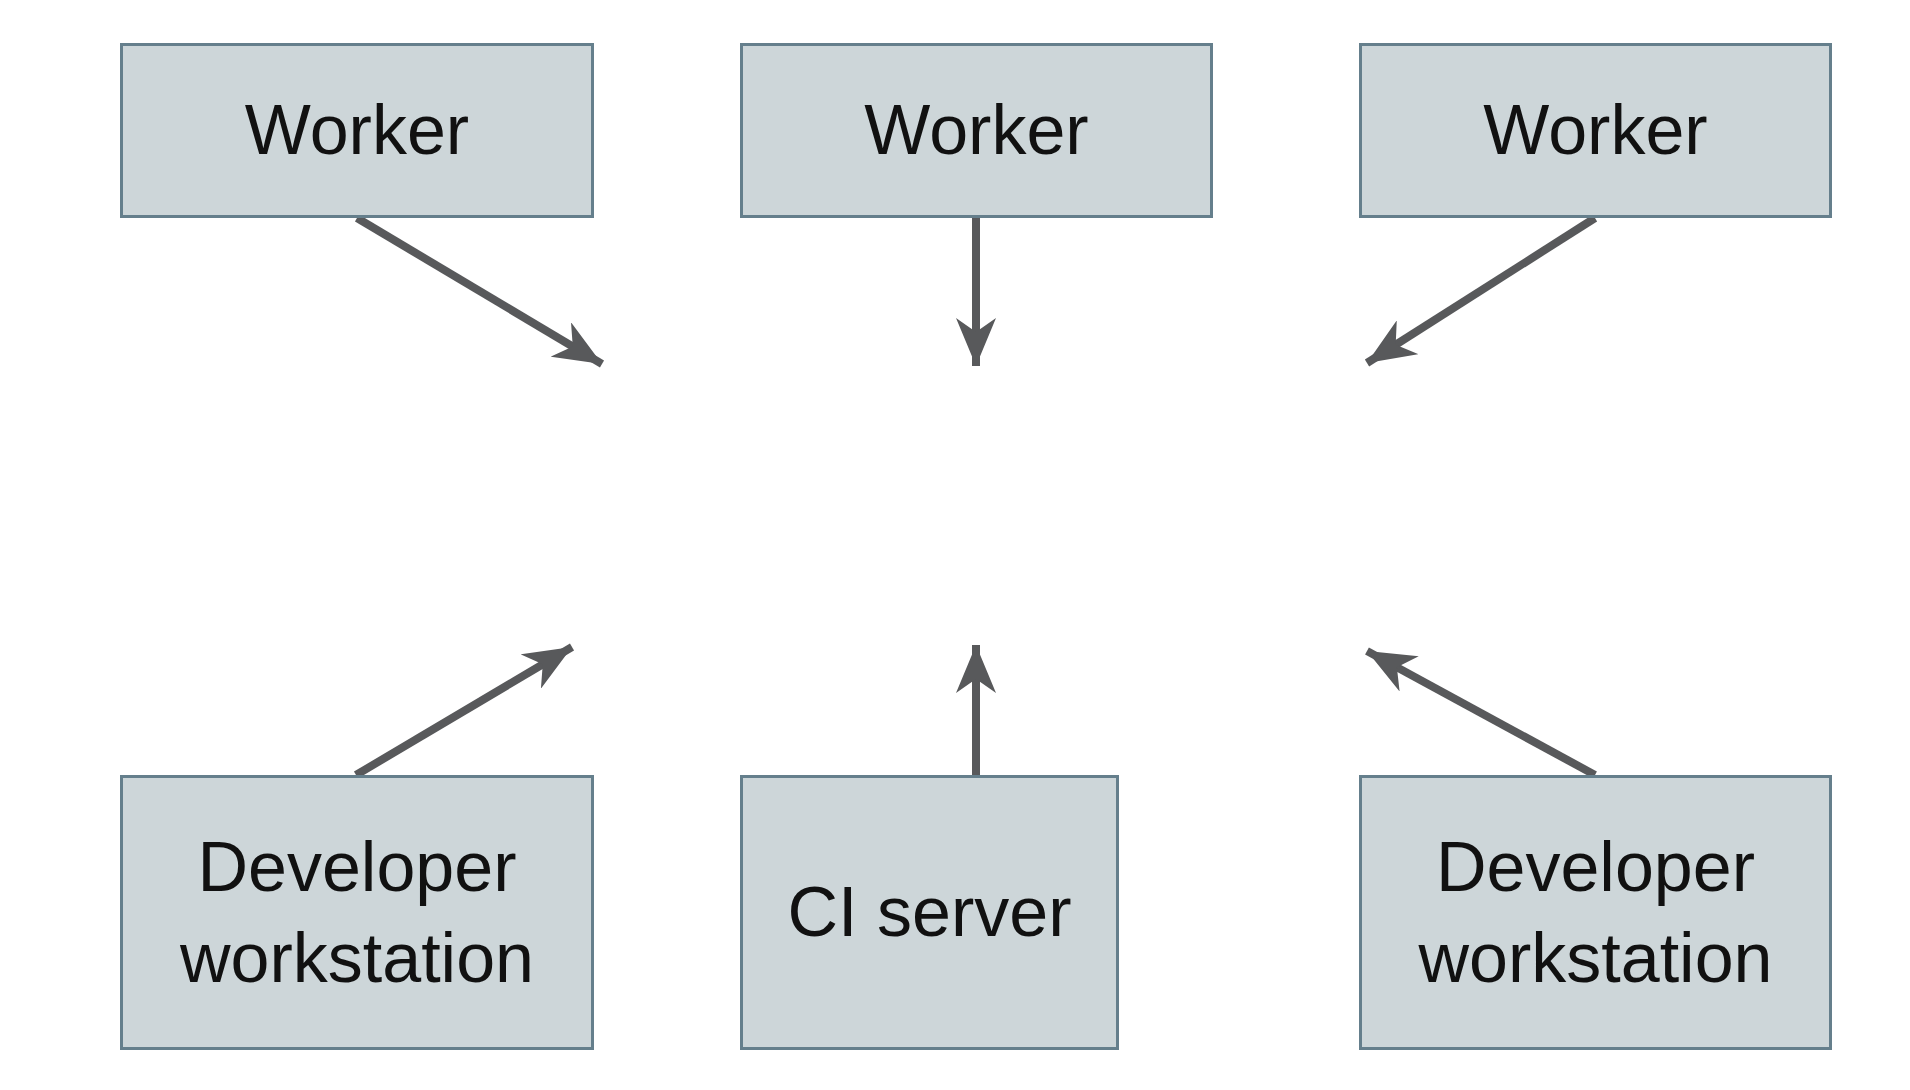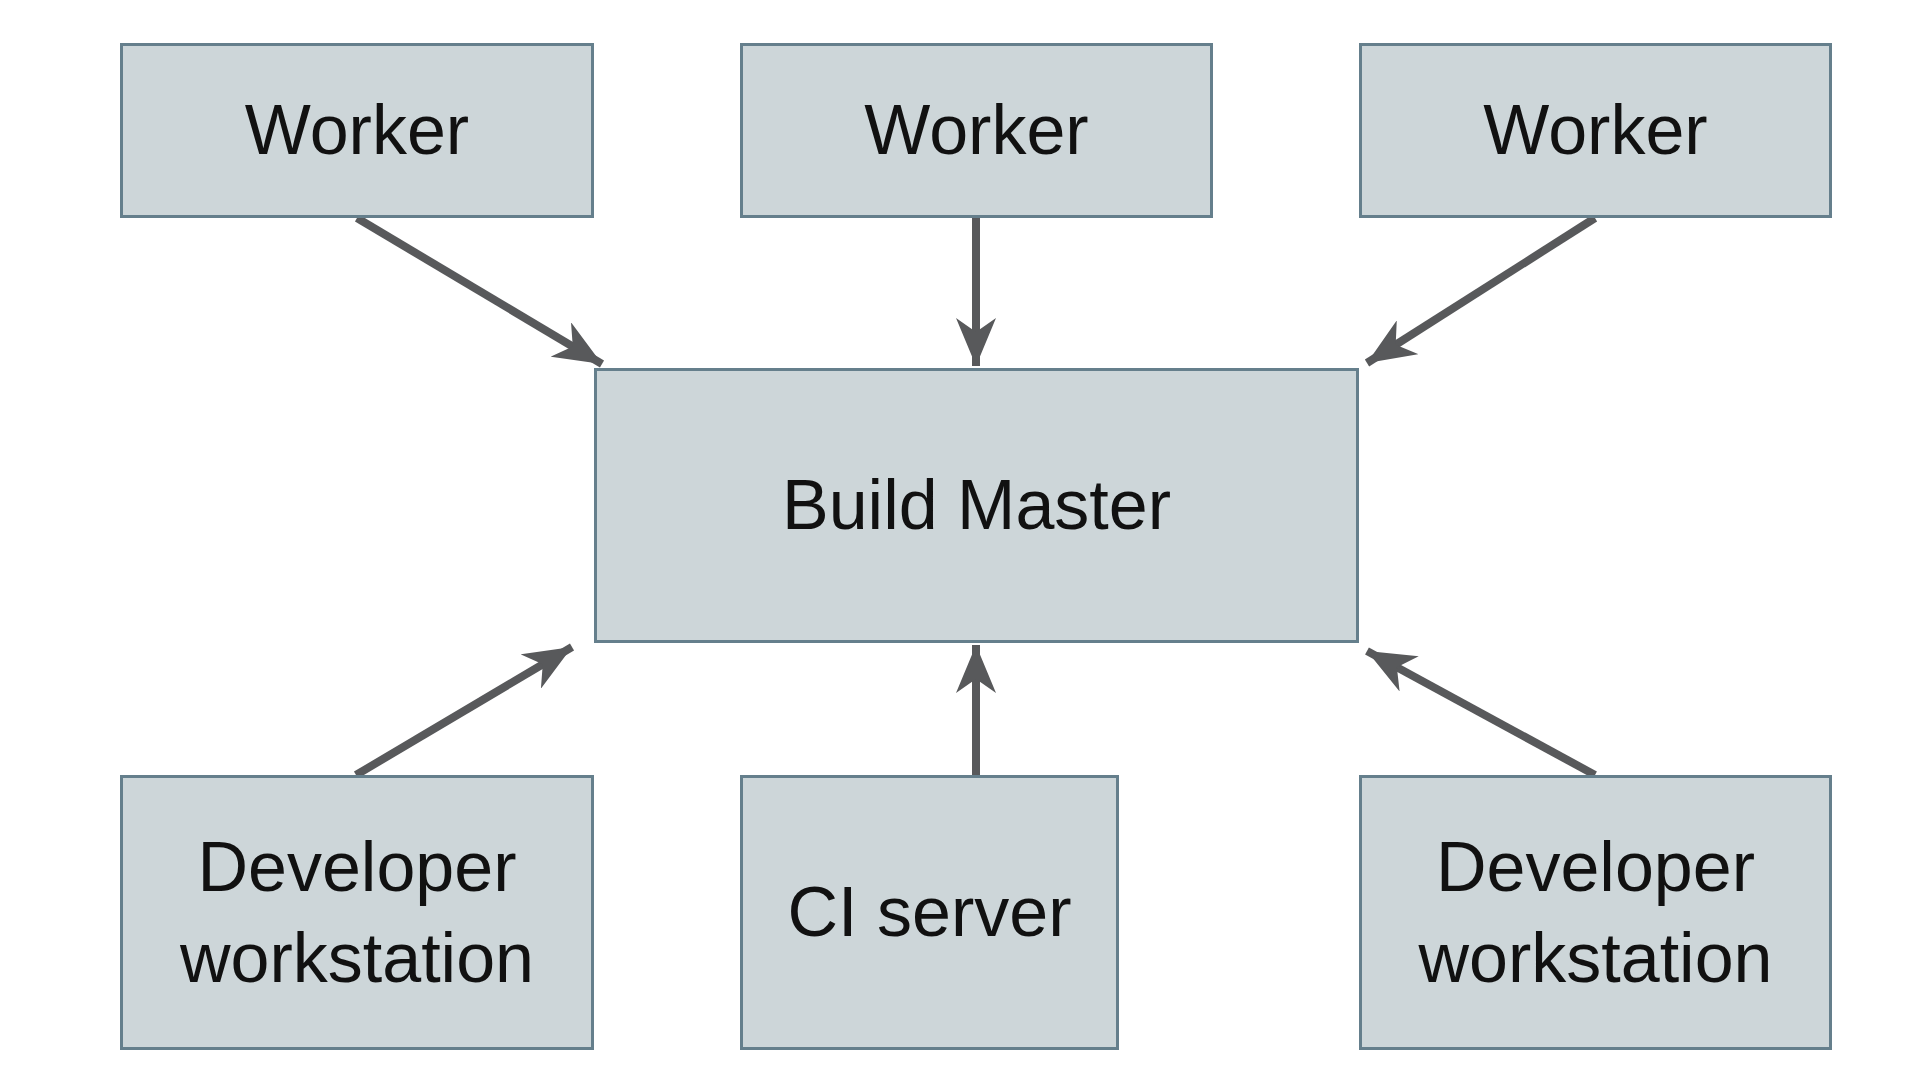--- a/index.html
+++ b/index.html
@@ -57,23 +57,20 @@
   </div>
 
   <div class="node" style="left:740px;top:43px;width:473px;height:175px;">
     <span>Worker</span>
   </div>
 
   <div class="node" style="left:1359px;top:43px;width:473px;height:175px;">
     <span>Worker</span>
   </div>
 
-  <div class="node" style="left:594px;top:368px;width:765px;height:275px;">
-    <span>Build Master</span>
-  </div>
 
   <div class="node" style="left:120px;top:775px;width:474px;height:275px;">
     <span>Developer workstation</span>
   </div>
 
   <div class="node" style="left:740px;top:775px;width:379px;height:275px;">
     <span>CI server</span>
   </div>
 
   <div class="node" style="left:1359px;top:775px;width:473px;height:275px;">

